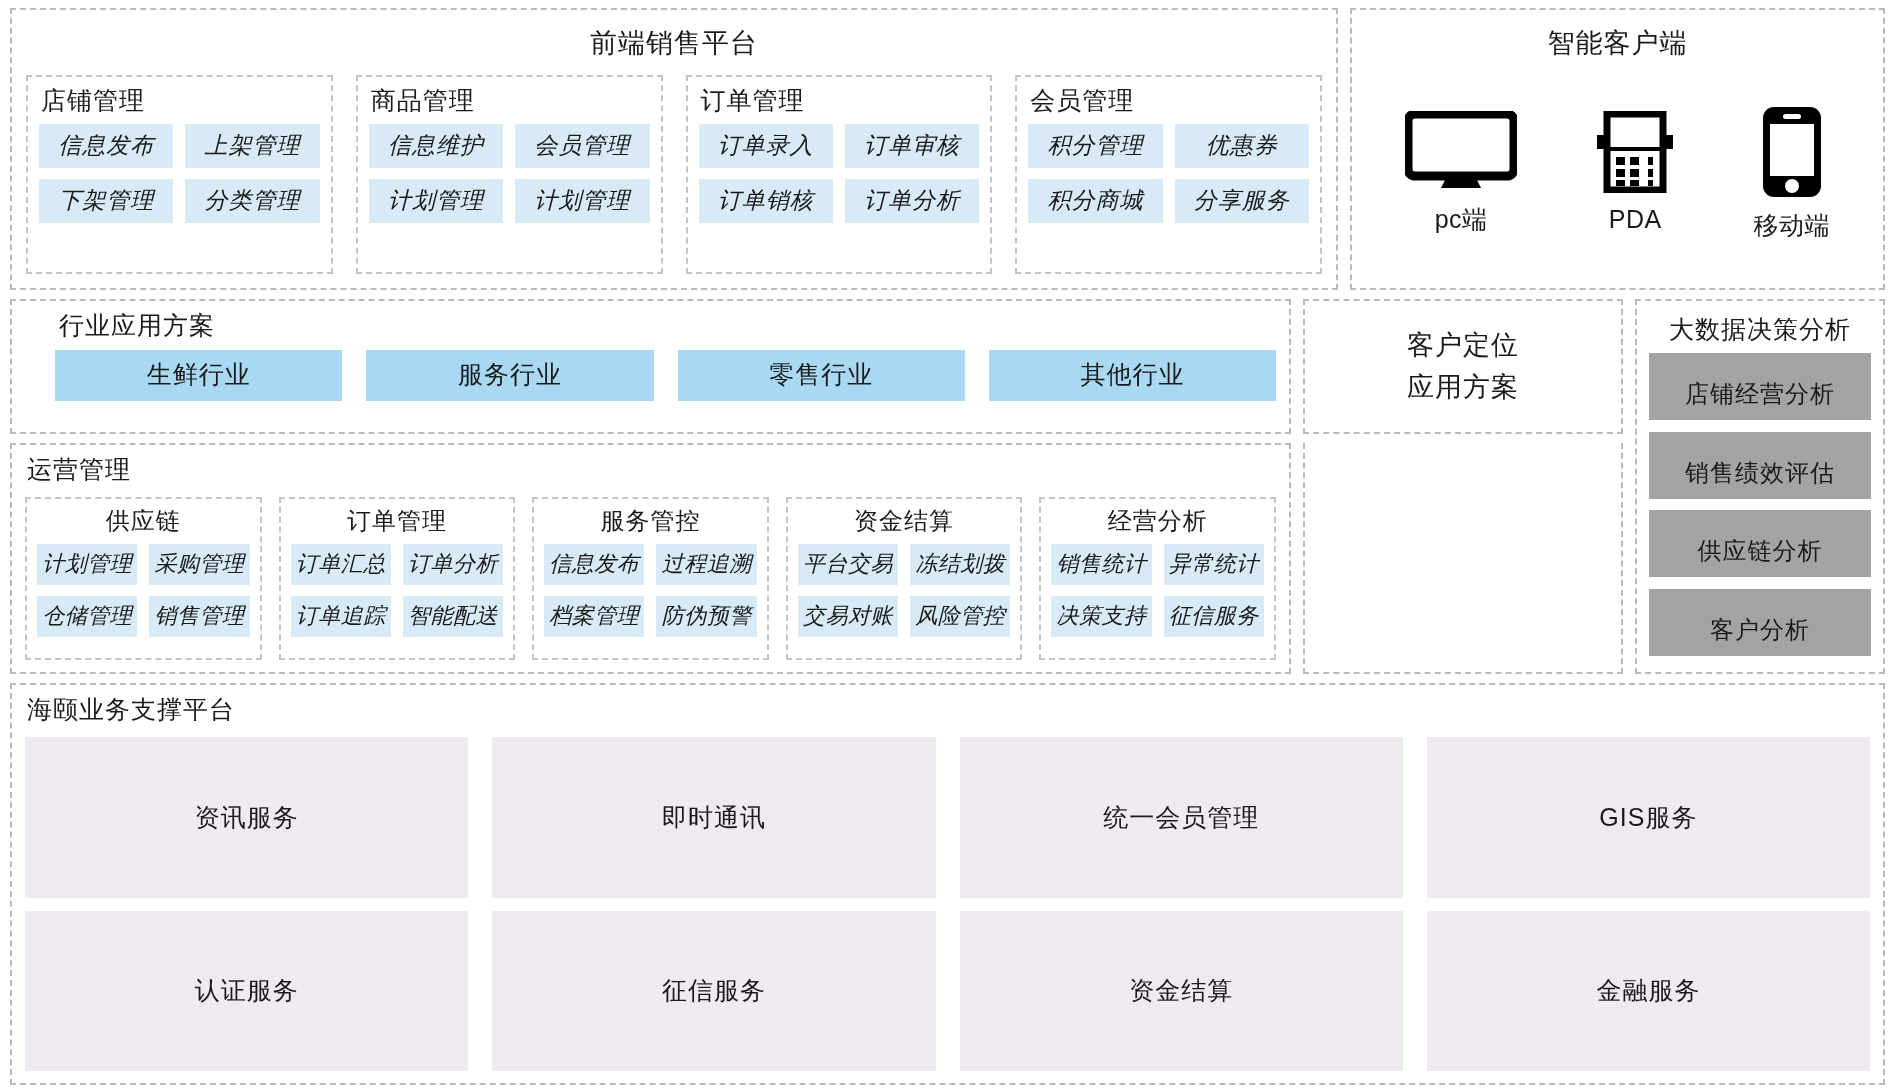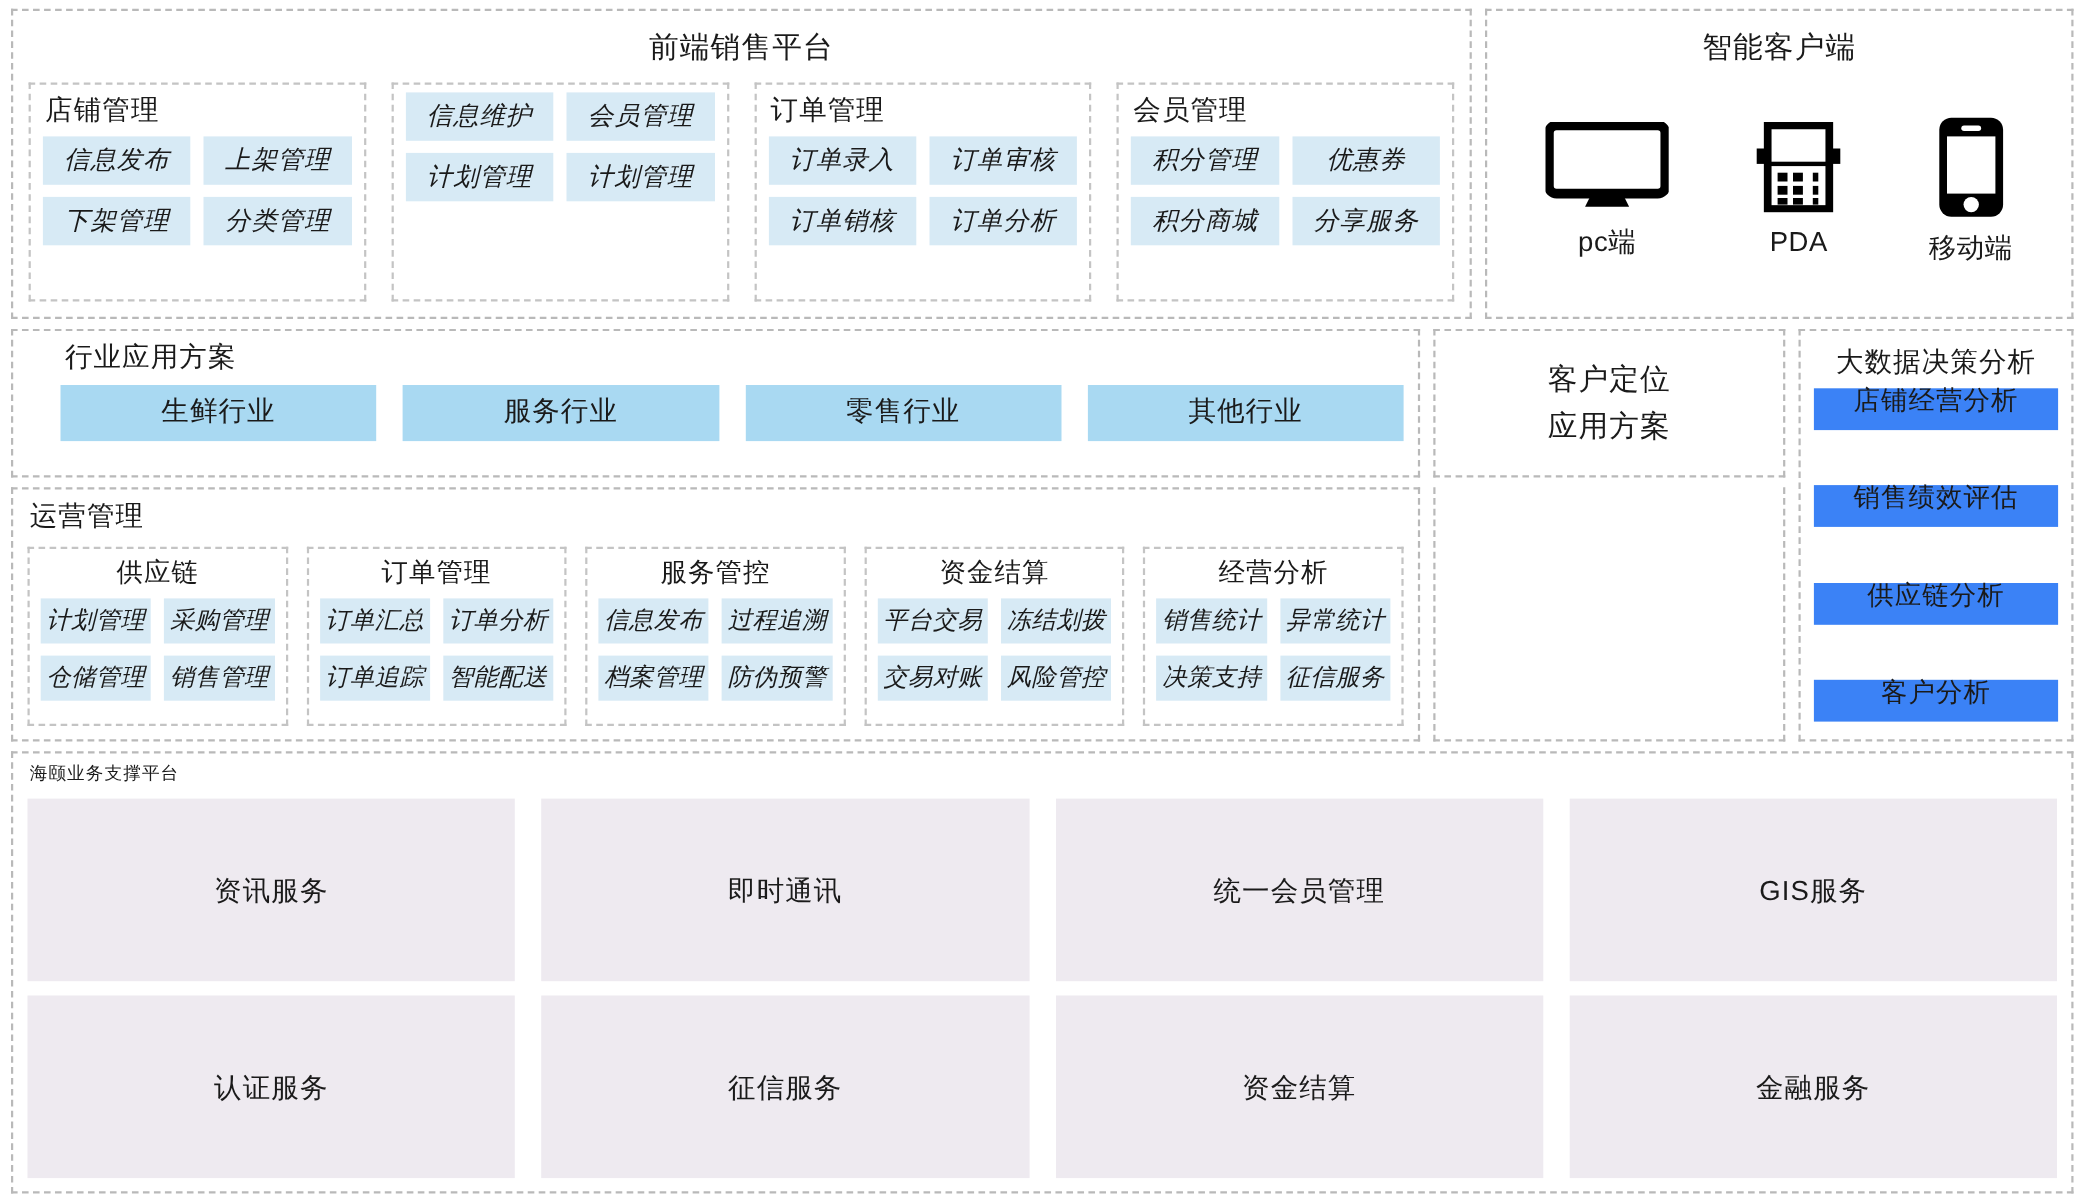--- a/index.html
+++ b/index.html
@@ -260,37 +260,37 @@
     letter-spacing: 1px;
   }
   .bigdata-list {
     flex: 1;
     display: flex;
     flex-direction: column;
     justify-content: space-between;
     padding-bottom: 4px;
   }
   .bd-chip {
-    background: #3b82f6;
+    background: #a3a3a3;
     text-align: center;
     font-size: 24px;
     line-height: 1;
-    padding: 0 2px 14px 2px;
+    padding: 29px 2px 14px 2px;
     letter-spacing: 1px;
   }
 
   
   .support {
     flex: 1;
     padding: 7px 13px 12px 13px;
     display: flex;
     flex-direction: column;
   }
   .support-title {
-    font-size: 16px;
+    font-size: 25px;
     line-height: 1.25;
     padding: 2px 0 12px 2px;
     letter-spacing: 1px;
   }
   .support-grid {
     flex: 1;
     display: grid;
     grid-template-columns: repeat(4, 1fr);
     grid-template-rows: 1fr 1fr;
     gap: 13px 24px;
@@ -319,20 +319,21 @@
           <div class="group-title">店铺管理</div>
           <div class="chip-grid">
             <div class="chip">信息发布</div>
             <div class="chip">上架管理</div>
             <div class="chip">下架管理</div>
             <div class="chip">分类管理</div>
           </div>
         </div>
 
         <div class="dash-thin group">
+          <div class="group-title">商品管理</div>
           <div class="chip-grid">
             <div class="chip">信息维护</div>
             <div class="chip">会员管理</div>
             <div class="chip">计划管理</div>
             <div class="chip">计划管理</div>
           </div>
         </div>
 
         <div class="dash-thin group">
           <div class="group-title">订单管理</div>

